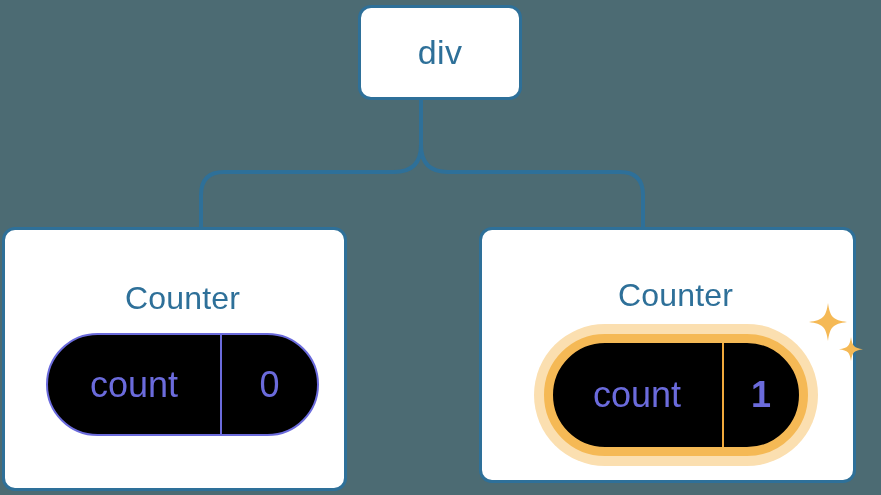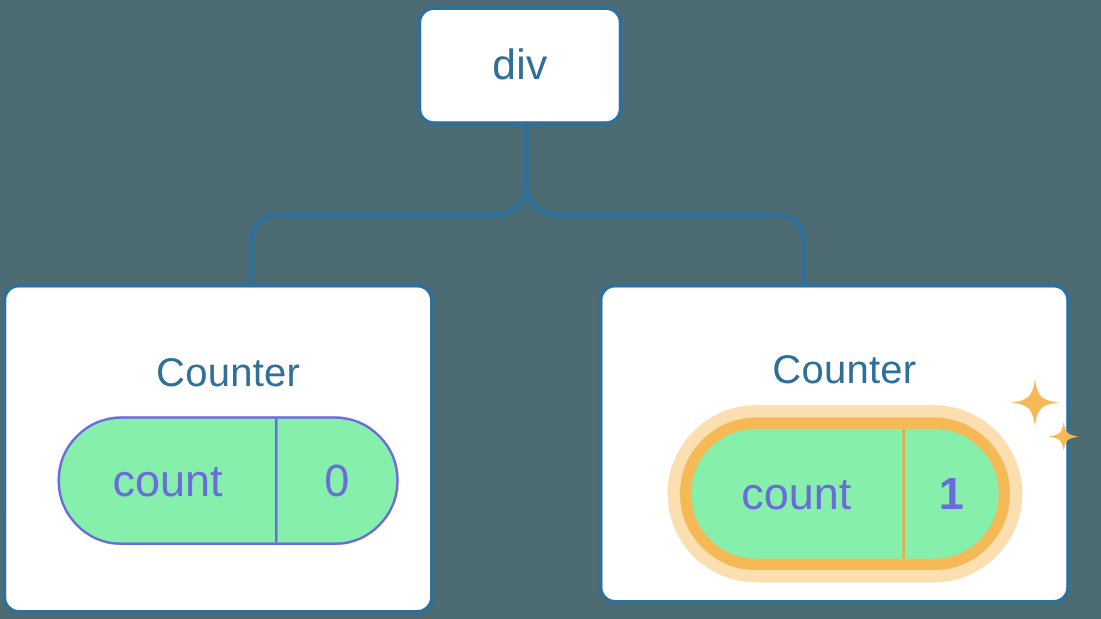--- a/index.html
+++ b/index.html
@@ -30,21 +30,21 @@
 
   
   .node {
     position: absolute;
     background: #ffffff;
     border: 3px solid #2e7099;
     border-radius: 13px;
     box-sizing: border-box;
   }
   .node-root {
-    left: 334px;
+    left: 358px;
     top: 5px;
     width: 164px;
     height: 95px;
     display: flex;
     align-items: center;
     justify-content: center;
   }
   .node-label-root {
     color: #2e7099;
     font-size: 34px;
@@ -81,21 +81,21 @@
   }
 
   
   .pill-wrap {
     position: relative;
     margin-top: 16px;
   }
   .pill {
     display: flex;
     align-items: stretch;
-    background: #86efac;
+    background: #000000;
     box-sizing: border-box;
   }
   .pill-plain {
     border: 2px solid #6b6bdc;
     border-radius: 999px;
     height: 103px;
     width: 273px;
   }
   .pill-key,
   .pill-val {

